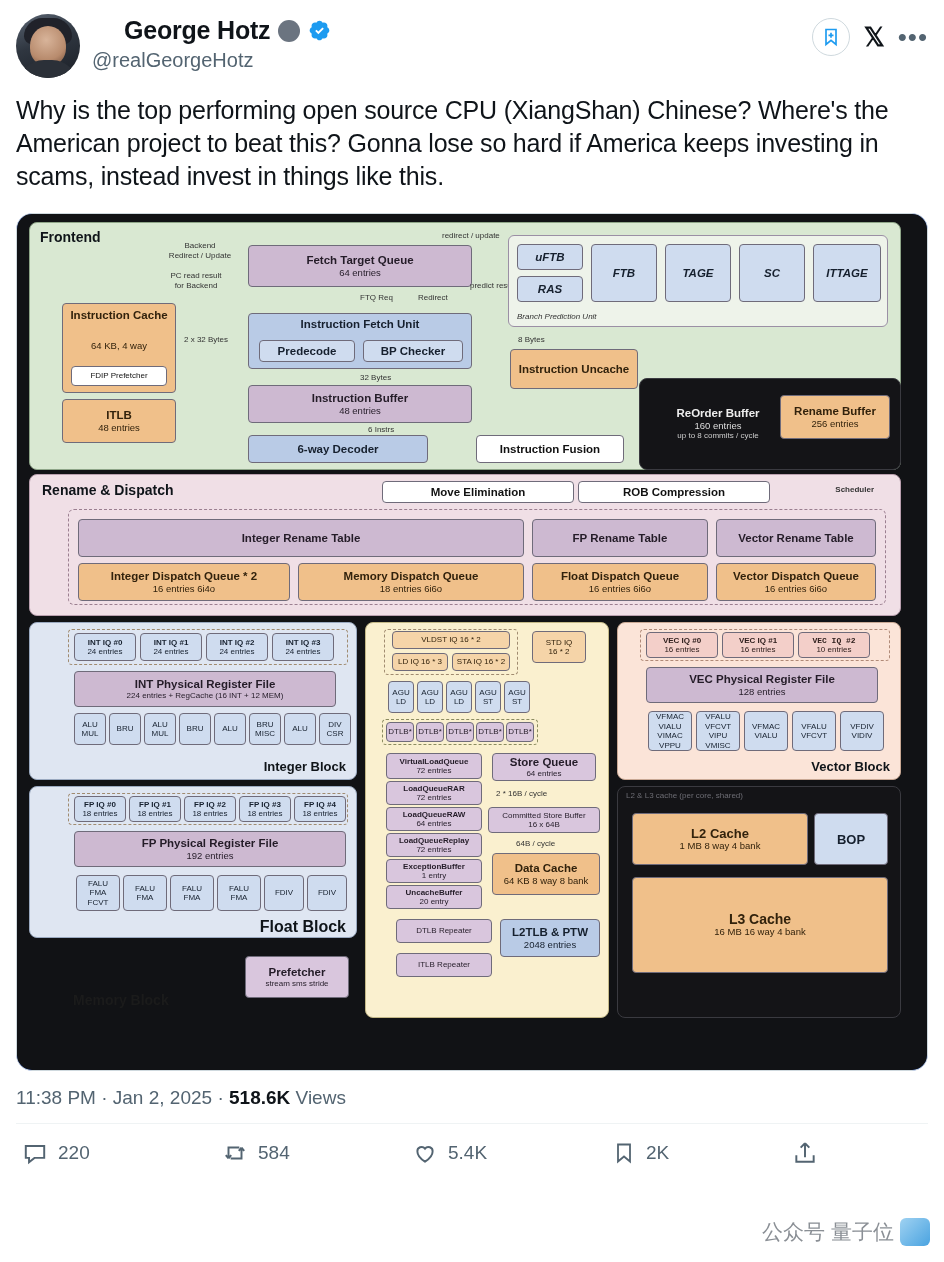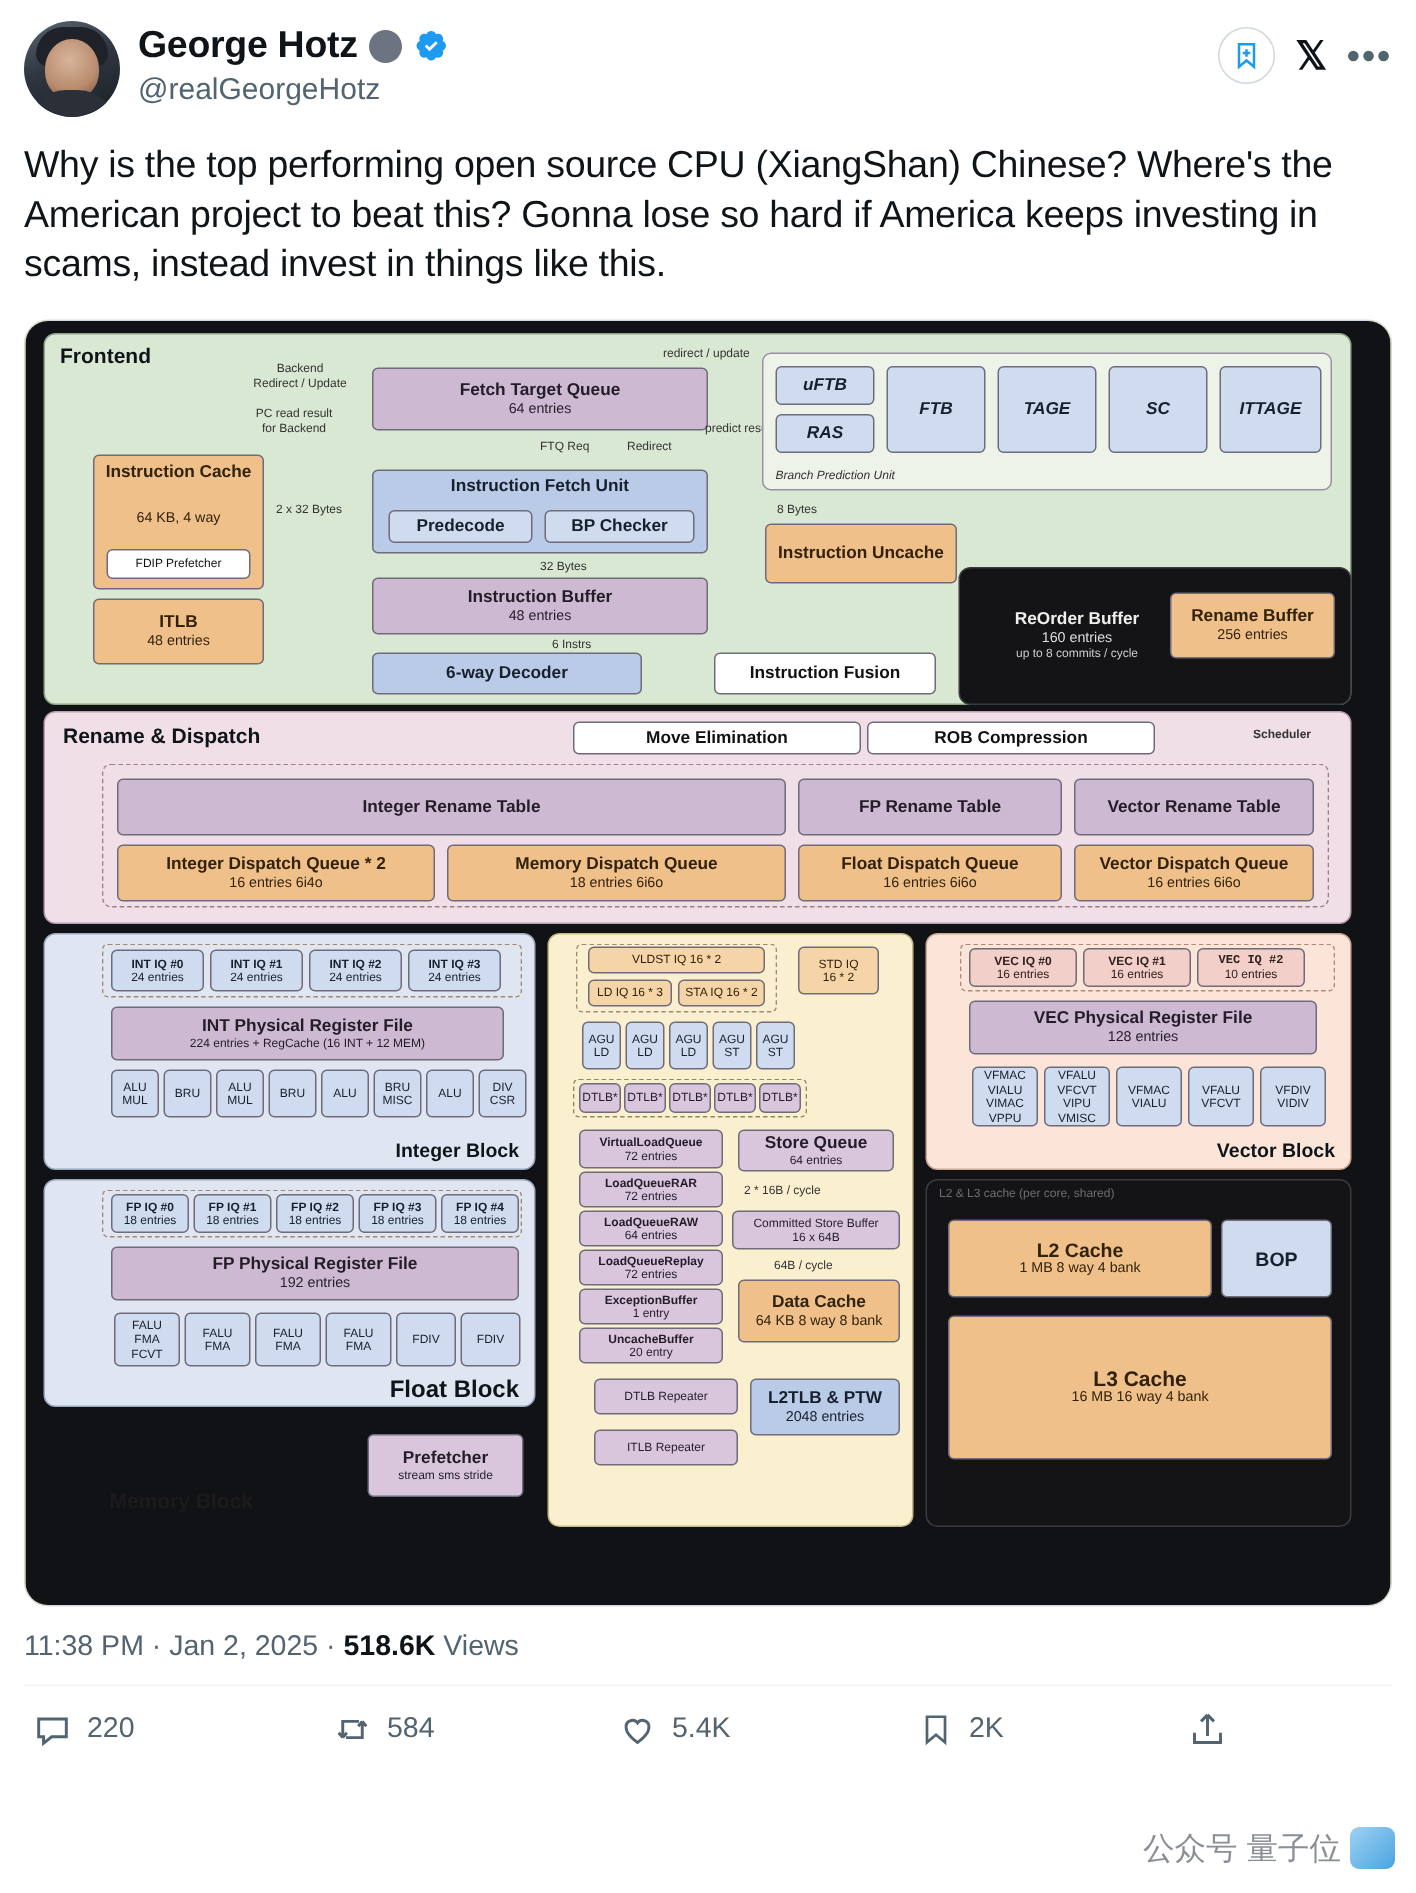--- a/index.html
+++ b/index.html
@@ -32,21 +32,21 @@
     position:absolute; left:8px; top:4px; width:48px; height:26px;
     border-radius:24px 24px 10px 10px; background:#20222a;
   }
   .avatar .body {
     position:absolute; left:2px; bottom:-8px; width:60px; height:26px;
     border-radius:28px 28px 0 0; background:#2b3038;
   }
   .names { flex:1 1 auto; min-width:0; padding-top:2px; }
   .nameline { display:flex; align-items:center; gap:8px; }
   .dispname {
-    font-size:25px; font-weight:bold; letter-spacing:-0.2px; color:#0f1419;
+    font-size:25px; font-weight:bold; letter-spacing:-0.2px; color:#0f1419;margin-left:32px;
   }
   .greydot {
     width:22px; height:22px; border-radius:50%; background:#6b7480; display:inline-block;
   }
   .verified { width:23px; height:23px; display:inline-block; }
   .handle { font-size:20px; color:#536471; margin-top:4px; }
   .hdr-actions { display:flex; align-items:center; gap:14px; padding-top:4px; }
   .circle-btn {
     width:38px; height:38px; border-radius:50%;
     border:1px solid #cfd9de; display:flex; align-items:center; justify-content:center;
@@ -56,21 +56,21 @@
   .dots { font-size:26px; color:#536471; line-height:10px; letter-spacing:1px;}
   
   .tweet-text {
     margin-top:16px;
     font-size:25px; line-height:33px; color:#0f1419; letter-spacing:-0.2px;
   }
   
   .media {
     margin-top:20px;
     border:1px solid #cfd9de; border-radius:16px; overflow:hidden;
-    background:#fde047; height:858px; position:relative;
+    background:#1d4ed8; height:858px; position:relative;
   }
   .diagram {
     position:absolute; inset:0; background:#111215; padding:10px 12px;
   }
   
   .box { border:1px solid #6f6b7a; border-radius:4px; text-align:center; }
   .t1 { font-size:11.5px; font-weight:bold; line-height:13px; }
   .t2 { font-size:9.5px; line-height:11px; }
   .t3 { font-size:8px; line-height:9.5px; }
   .purple { background:#cdb9d1; color:#241c28; }

